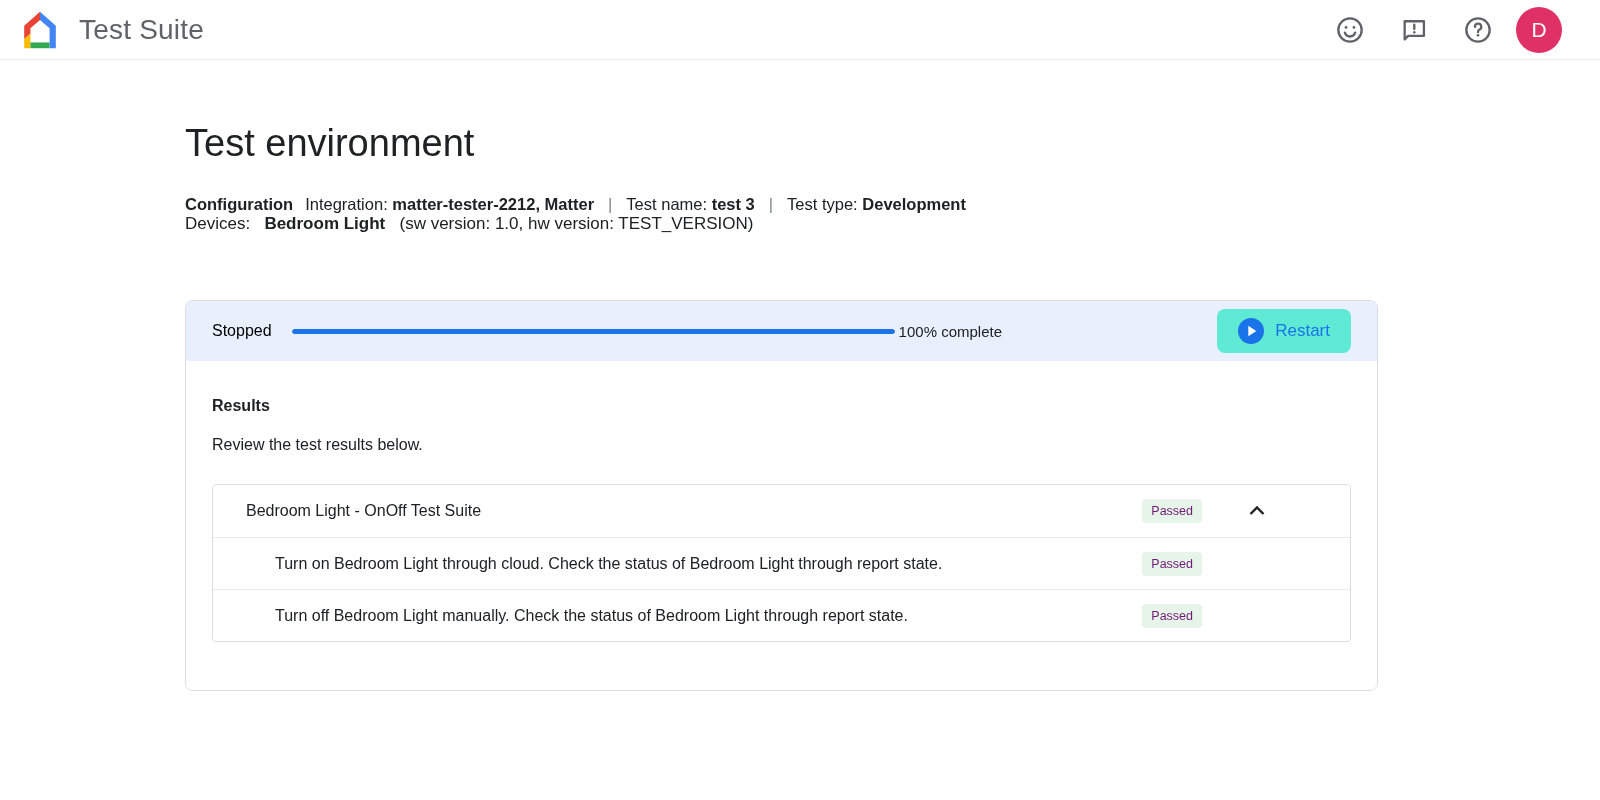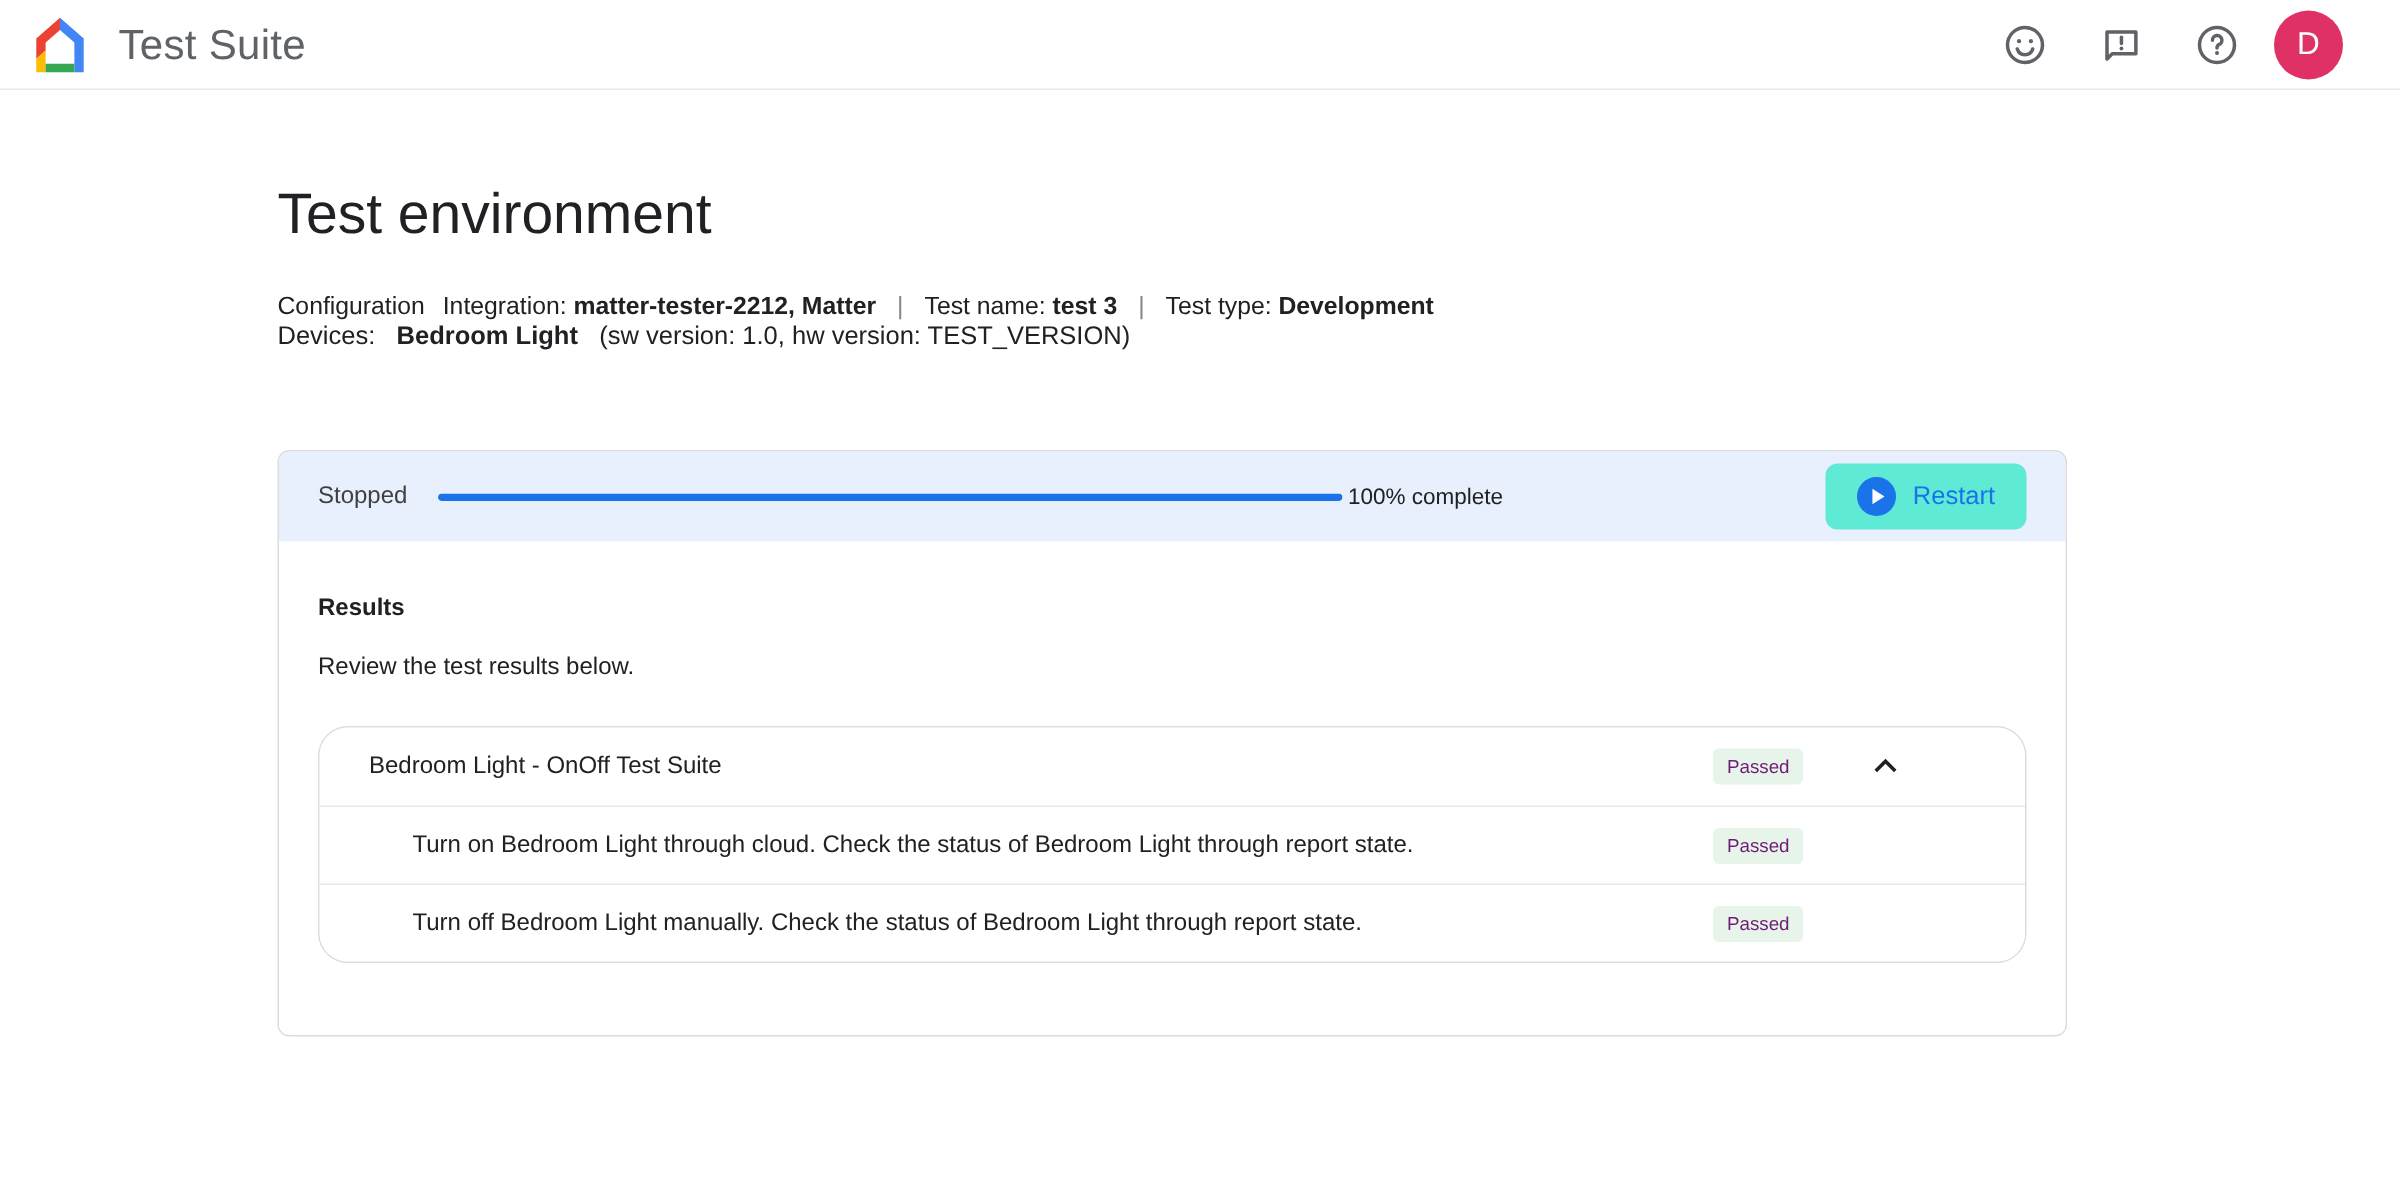--- a/index.html
+++ b/index.html
@@ -15,49 +15,49 @@
   .tb-icon { width: 28px; height: 28px; cursor: pointer; display: block; }
   .avatar { width: 46px; height: 46px; border-radius: 50%; background: #df3166;
     color: #fff; display: flex; align-items: center; justify-content: center;
     font-size: 21px; font-weight: 400; cursor: pointer; margin-left: -12px; }
 
   
   .content { padding: 0 0 16px 185px; }
   .page-title { font-size: 38px; font-weight: 400; margin-top: 62px; letter-spacing: 0; }
 
   .config-line { margin-top: 30px; font-size: 16.5px; display: flex; align-items: baseline; flex-wrap: wrap; }
-  .config-heading { font-weight: 400; margin-right: 12px; }
+  .config-heading { font-weight: 700; margin-right: 12px; }
   .cfg-label { font-weight: 400; }
   .cfg-value { font-weight: 700; }
   .cfg-sep { color: #80868b; margin: 0 14px; font-weight: 400; }
   .devices-line { font-size: 17px; }
   .devices-line .bold { font-weight: 700; }
 
   
   .card { width: 1193px; margin-top: 66px; border: 1px solid #dadce0; border-radius: 8px;
     overflow: hidden; background: #fff; }
   .card-progress { background: #e8f0fe; height: 60px; display: flex; align-items: center; padding: 0 26px; }
-  .status-label { font-size: 16px; color: #404040; }
+  .status-label { font-size: 16px; color: #000000; }
   .progress-track { width: 603px; height: 5px; border-radius: 3px; margin-left: 20px;
     background: #e8f0fe; overflow: hidden; }
   .progress-fill { height: 100%; background: #1a73e8; border-radius: 3px; }
   .percent-label { font-size: 15px; margin-left: 4px; }
   .restart-btn { margin-left: auto; height: 44px; padding: 0 21px; background: #5eead4; border: none;
     border-radius: 8px; display: flex; align-items: center; gap: 11px; cursor: pointer;
     font-family: "Liberation Sans", sans-serif; }
   .restart-btn .play { width: 26px; height: 26px; display: block; }
   .restart-label { color: #1a73e8; font-size: 17px; font-weight: 500; }
 
   .card-body { padding: 36px 26px 48px 26px; background: #fff; }
   .results-heading { font-size: 16px; font-weight: 700; }
   .results-summary { font-size: 29px; font-weight: 400; margin-top: 20px; }
   .results-subtitle { font-size: 16px; margin-top: 21px; }
 
   
-  .results-table { margin-top: 30px; border: 1px solid #dadce0; border-radius: 20px; overflow: hidden; }
+  .results-table { margin-top: 30px; border: 1px solid #dadce0; border-radius: 4px; overflow: hidden; }
   .t-row { display: flex; align-items: center; min-height: 52px; background: #fff; }
   .t-row + .t-row { border-top: 1px solid #e8eaed; }
   .t-row.suite { padding-left: 33px; }
   .t-row.test { padding-left: 62px; }
   .t-label { font-size: 16px; flex: 1; padding-right: 16px; }
   .badge { background: #e6f4ea; color: #701a75; font-size: 12.5px; padding: 5px 9px;
     border-radius: 4px; white-space: nowrap; }
   .chev-box { width: 110px; display: flex; justify-content: center; align-items: center; }
   .right-pad { width: 38px; }
   .chevron { width: 26px; height: 26px; cursor: pointer; display: block; }

